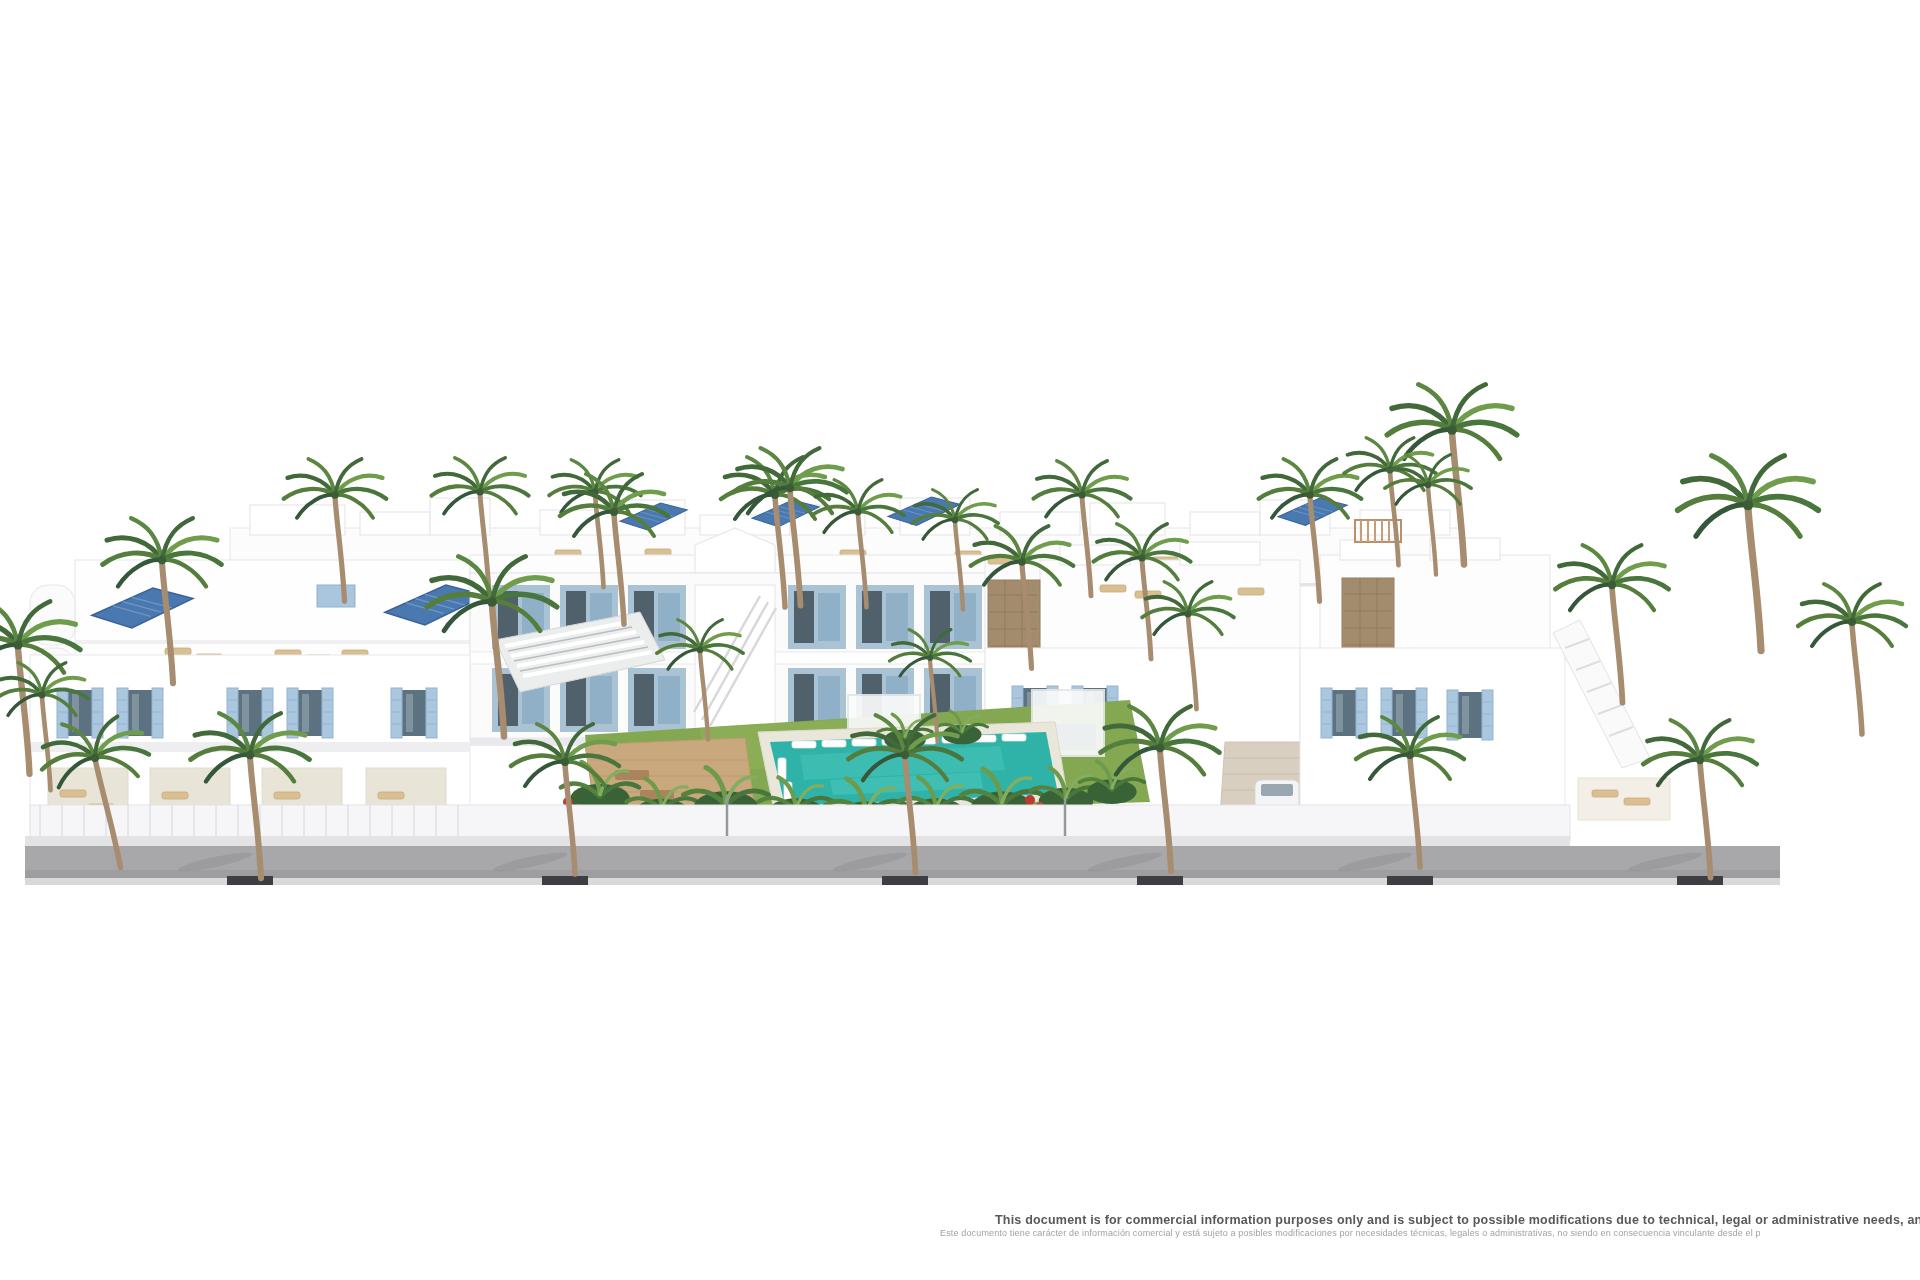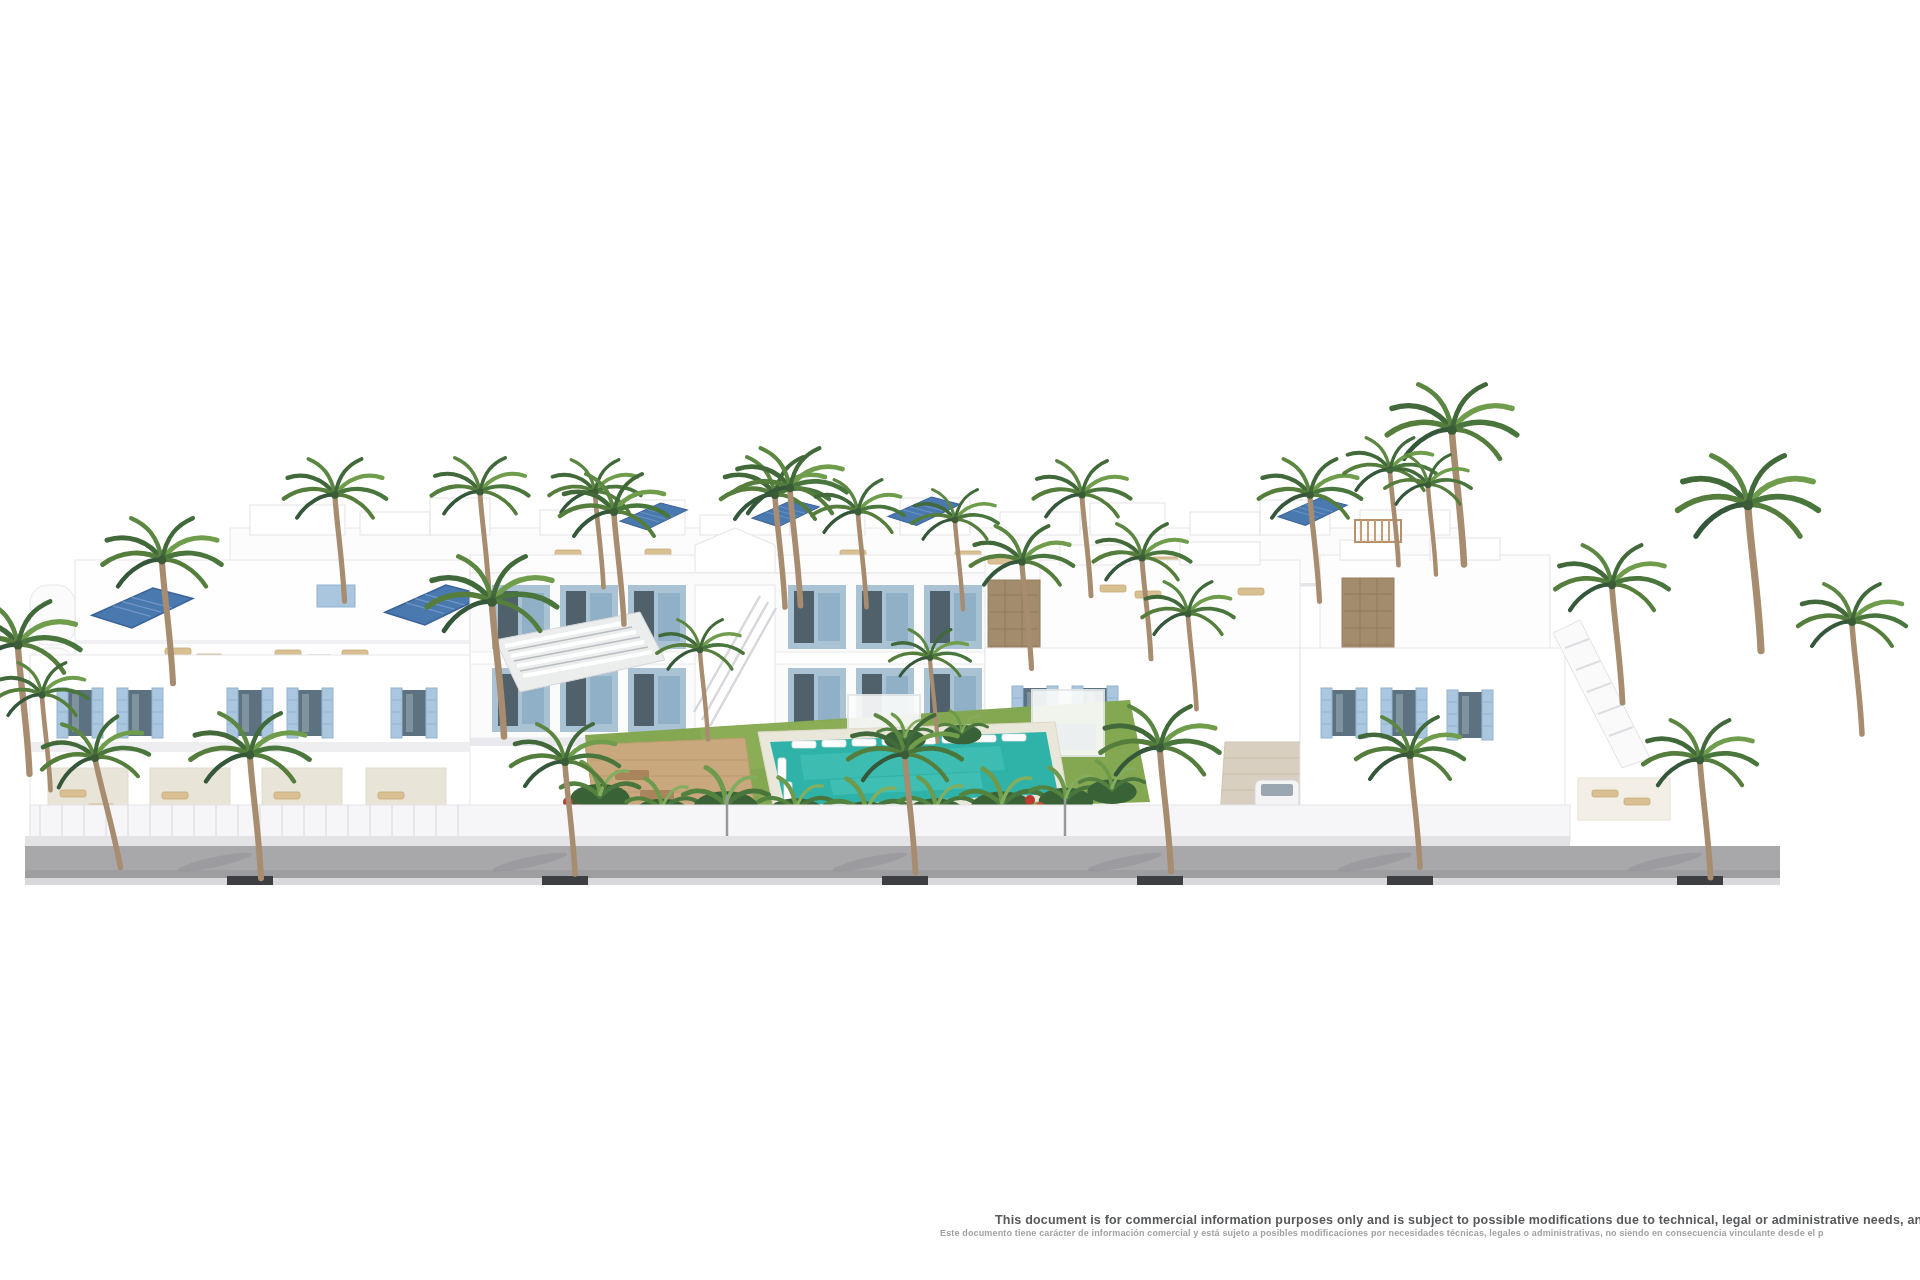--- a/index.html
+++ b/index.html
@@ -13,21 +13,21 @@
   }
   .render-svg { position: absolute; left: 0; top: 0; }
   .disclaimer { position: absolute; left: 0; top: 0; width: 100%; height: 100%; pointer-events: none; }
   .disclaimer .en {
     position: absolute; left: 995px; top: 1213px;
     font-size: 12.5px; font-weight: 600; letter-spacing: 0.2px;
     color: #58595b; white-space: nowrap;
   }
   .disclaimer .es {
     position: absolute; left: 940px; top: 1228px;
-    font-size: 9px; font-weight: 700; letter-spacing: 0.15px;
+    font-size: 9px; font-weight: 400; letter-spacing: 0.15px;
     color: #a0a1a3; white-space: nowrap;
   }
 </style>
 </head>
 <body>
 
 <div class="stage">
 
 <svg class="render-svg" width="1920" height="1280" viewBox="0 0 1920 1280" xmlns="http://www.w3.org/2000/svg">
 

